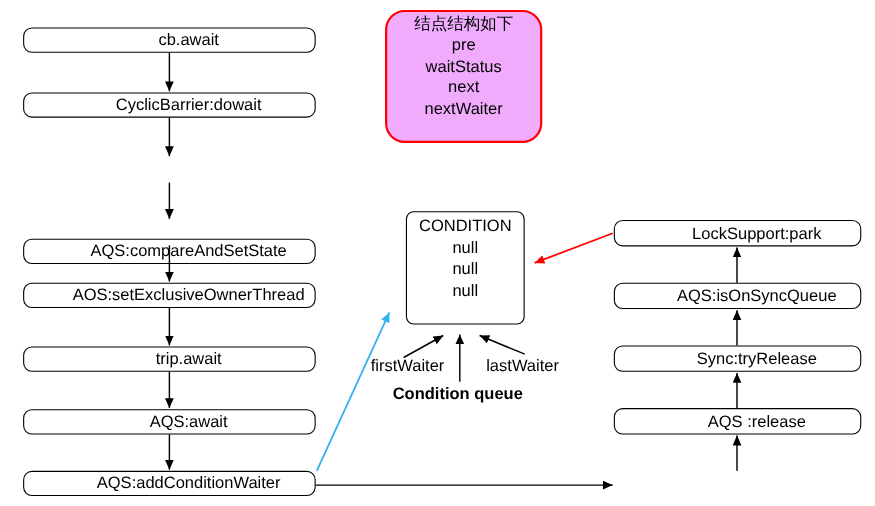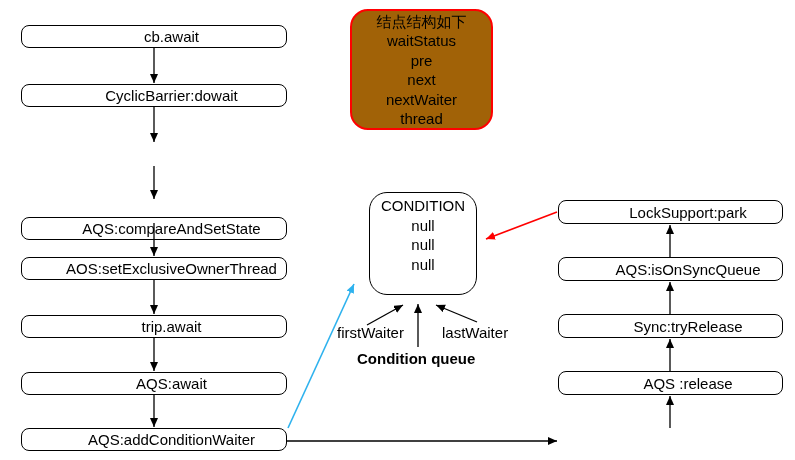--- a/index.html
+++ b/index.html
@@ -32,28 +32,28 @@
     position: absolute;
     left: 350px; top: 9px;
     width: 143px; height: 121px;
     border: 2px solid #ff0000;
     border-radius: 18px;
     box-sizing: border-box;
     text-align: center;
     font-size: 15px;
     line-height: 19.4px;
     padding-top: 1px;
-    background: #a16207;
+    background: #f0abfc;
   }
   .condition {
     position: absolute;
     left: 369px; top: 192px;
     width: 108px; height: 103px;
     border: 1.4px solid #000;
-    border-radius: 18px;
+    border-radius: 7px;
     box-sizing: border-box;
     text-align: center;
     font-size: 15px;
     line-height: 19.5px;
     padding-top: 3px;
     background: #fff;
   }
   .floating-label {
     position: absolute;
     font-size: 15px;
@@ -80,25 +80,24 @@
   <div class="flowbox leftbox" style="top:372px">AQS:await</div>
   <div class="flowbox leftbox" style="top:428px">AQS:addConditionWaiter</div>
 
   <div class="flowbox rightbox" style="top:200px">LockSupport:park</div>
   <div class="flowbox rightbox" style="top:257px">AQS:isOnSyncQueue</div>
   <div class="flowbox rightbox" style="top:314px">Sync:tryRelease</div>
   <div class="flowbox rightbox" style="top:371px">AQS :release</div>
 
   <div class="callout">
     <div>结点结构如下</div>
+    <div>pre</div>
     <div>waitStatus</div>
-    <div>pre</div>
     <div>next</div>
     <div>nextWaiter</div>
-    <div>thread</div>
   </div>
 
   <div class="condition">
     <div>CONDITION</div>
     <div>null</div>
     <div>null</div>
     <div>null</div>
   </div>
 
   <div class="floating-label" style="left:337px; top:324px">firstWaiter</div>

